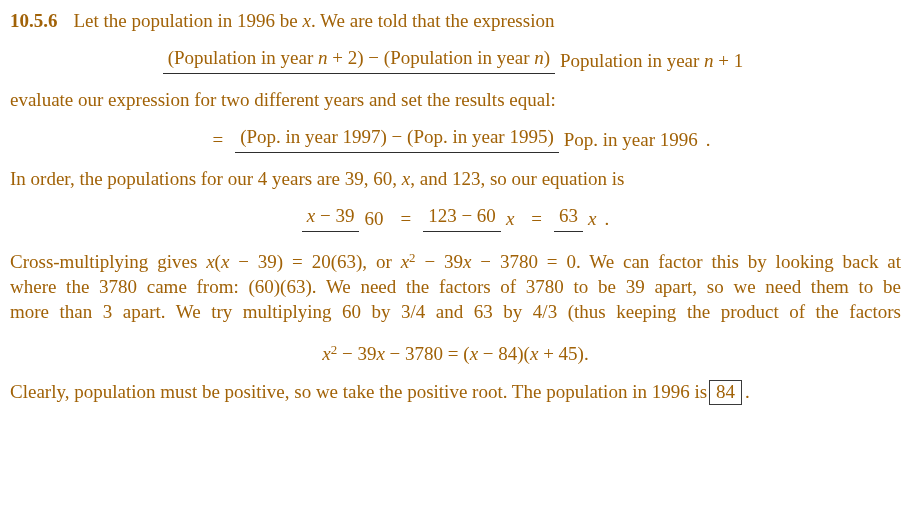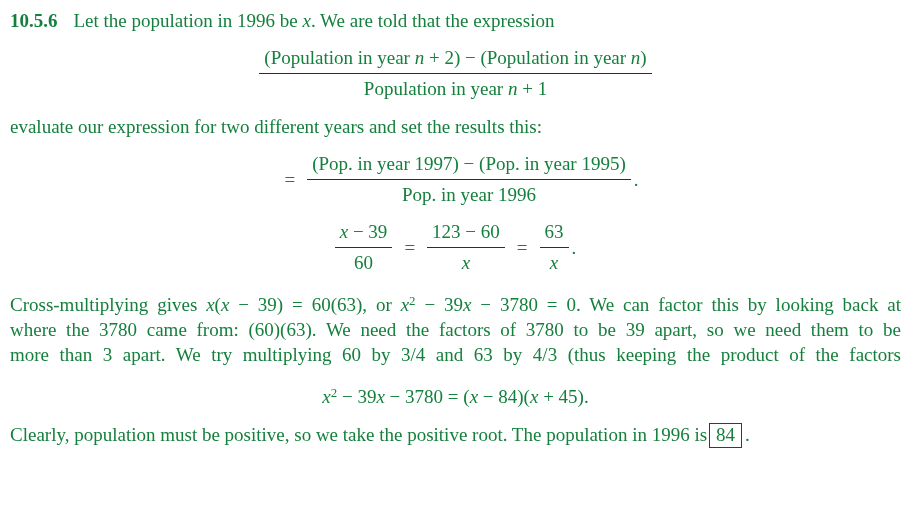--- a/index.html
+++ b/index.html
@@ -1,21 +1,21 @@
 <!DOCTYPE html>
 <html><head>
 <meta charset="utf-8">
 <style>
   html, body { margin: 0; padding: 0; background: #e8e8e8; }
   .page {
     width: 911px;
     height: 528px;
     box-sizing: border-box;
     background: #ffffff;
-    color: #15803d;
+    color: #a16207;
     font-family: "Liberation Serif", "DejaVu Serif", serif;
     font-size: 19px;
     line-height: 25px;
     padding: 8px 10px 0 10px;
     overflow: hidden;
   }
   .para, .line, p { margin: 0; padding: 0; }
   .jline { text-align: justify; text-align-last: justify; }
   .lline { text-align: left; }
 
@@ -36,21 +36,21 @@
 
   
   .eq {
     display: flex;
     justify-content: center;
     align-items: center;
     margin: 13px 0;
   }
   .frac {
     display: inline-flex;
-    flex-direction: column;
+    flex-direction: row;
     text-align: center;
     line-height: 24px;
   }
   .fnum {
     padding: 0 5px 3px 5px;
     border-bottom: 1.4px solid #2e2e2e;
   }
   .fden { padding: 3px 5px 0 5px; }
   .rel { margin: 0 12px; }
   .tail { margin-left: 3px; align-self: center; }
@@ -63,53 +63,54 @@
   <p class="line lline"><span class="s-b num-label">10.5.6</span><span><span class="s-rm">Let the population in 1996 be </span><span class="s-it">x</span><span class="s-rm">. We are told that the expression</span></span></p>
 
   <div class="eq">
     <span class="frac">
       <span class="fnum"><span class="s-rm">(Population in year </span><span class="s-it">n</span><span class="s-rm"> + 2) − (Population in year </span><span class="s-it">n</span><span class="s-rm">)</span></span>
       <span class="fden"><span class="s-rm">Population in year </span><span class="s-it">n</span><span class="s-rm"> + 1</span></span>
     </span>
   </div>
 
   <div class="para">
-    <div class="line lline"><span class="s-rm">evaluate our expression for two different years and set the results this:</span></div>
+    <div class="line lline"><span class="s-rm">evaluate our expression for two different years and set the results equal:</span></div>
   </div>
 
   <div class="eq">
     <span class="rel">=</span>
     <span class="frac">
       <span class="fnum"><span class="s-rm">(Pop. in year 1997) − (Pop. in year 1995)</span></span>
       <span class="fden"><span class="s-rm">Pop. in year 1996</span></span>
     </span>
     <span class="tail">.</span>
   </div>
 
+  <p class="line lline"><span class="s-rm">In order, the populations for our 4 years are 39, 60, </span><span class="s-it">x</span><span class="s-rm">, and 123, so our equation is</span></p>
 
   <div class="eq">
     <span class="frac">
       <span class="fnum"><span class="s-it">x</span><span class="s-rm"> − 39</span></span>
       <span class="fden"><span class="s-rm">60</span></span>
     </span>
     <span class="rel">=</span>
     <span class="frac">
       <span class="fnum"><span class="s-rm">123 − 60</span></span>
       <span class="fden"><span class="s-it">x</span></span>
     </span>
     <span class="rel">=</span>
     <span class="frac">
       <span class="fnum"><span class="s-rm">63</span></span>
       <span class="fden"><span class="s-it">x</span></span>
     </span>
     <span class="tail">.</span>
   </div>
 
   <div class="para">
-    <div class="line jline"><span class="s-rm">Cross-multiplying gives </span><span class="s-it">x</span><span class="s-rm">(</span><span class="s-it">x</span><span class="s-rm"> − 39) = 60(63), or </span><span class="s-it">x</span><span class="s-sup">2</span><span class="s-rm"> − 39</span><span class="s-it">x</span><span class="s-rm"> − 3780 = 0. We can factor this by looking back at</span></div>
+    <div class="line jline"><span class="s-rm">Cross-multiplying gives </span><span class="s-it">x</span><span class="s-rm">(</span><span class="s-it">x</span><span class="s-rm"> − 39) = 20(63), or </span><span class="s-it">x</span><span class="s-sup">2</span><span class="s-rm"> − 39</span><span class="s-it">x</span><span class="s-rm"> − 3780 = 0. We can factor this by looking back at</span></div>
     <div class="line jline"><span class="s-rm">where the 3780 came from: (60)(63). We need the factors of 3780 to be 39 apart, so we need them to be</span></div>
     <div class="line jline"><span class="s-rm">more than 3 apart. We try multiplying 60 by 3/4 and 63 by 4/3 (thus keeping the product of the factors</span></div>
   </div>
 
   <div class="eq">
     <span><span class="s-it">x</span><span class="s-sup">2</span><span class="s-rm"> − 39</span><span class="s-it">x</span><span class="s-rm"> − 3780 = (</span><span class="s-it">x</span><span class="s-rm"> − 84)(</span><span class="s-it">x</span><span class="s-rm"> + 45).</span></span>
   </div>
 
   <p class="line lline"><span>Clearly, population must be positive, so we take the positive root. The population in 1996 is</span><span class="s-boxed">84</span><span>.</span></p>
 

